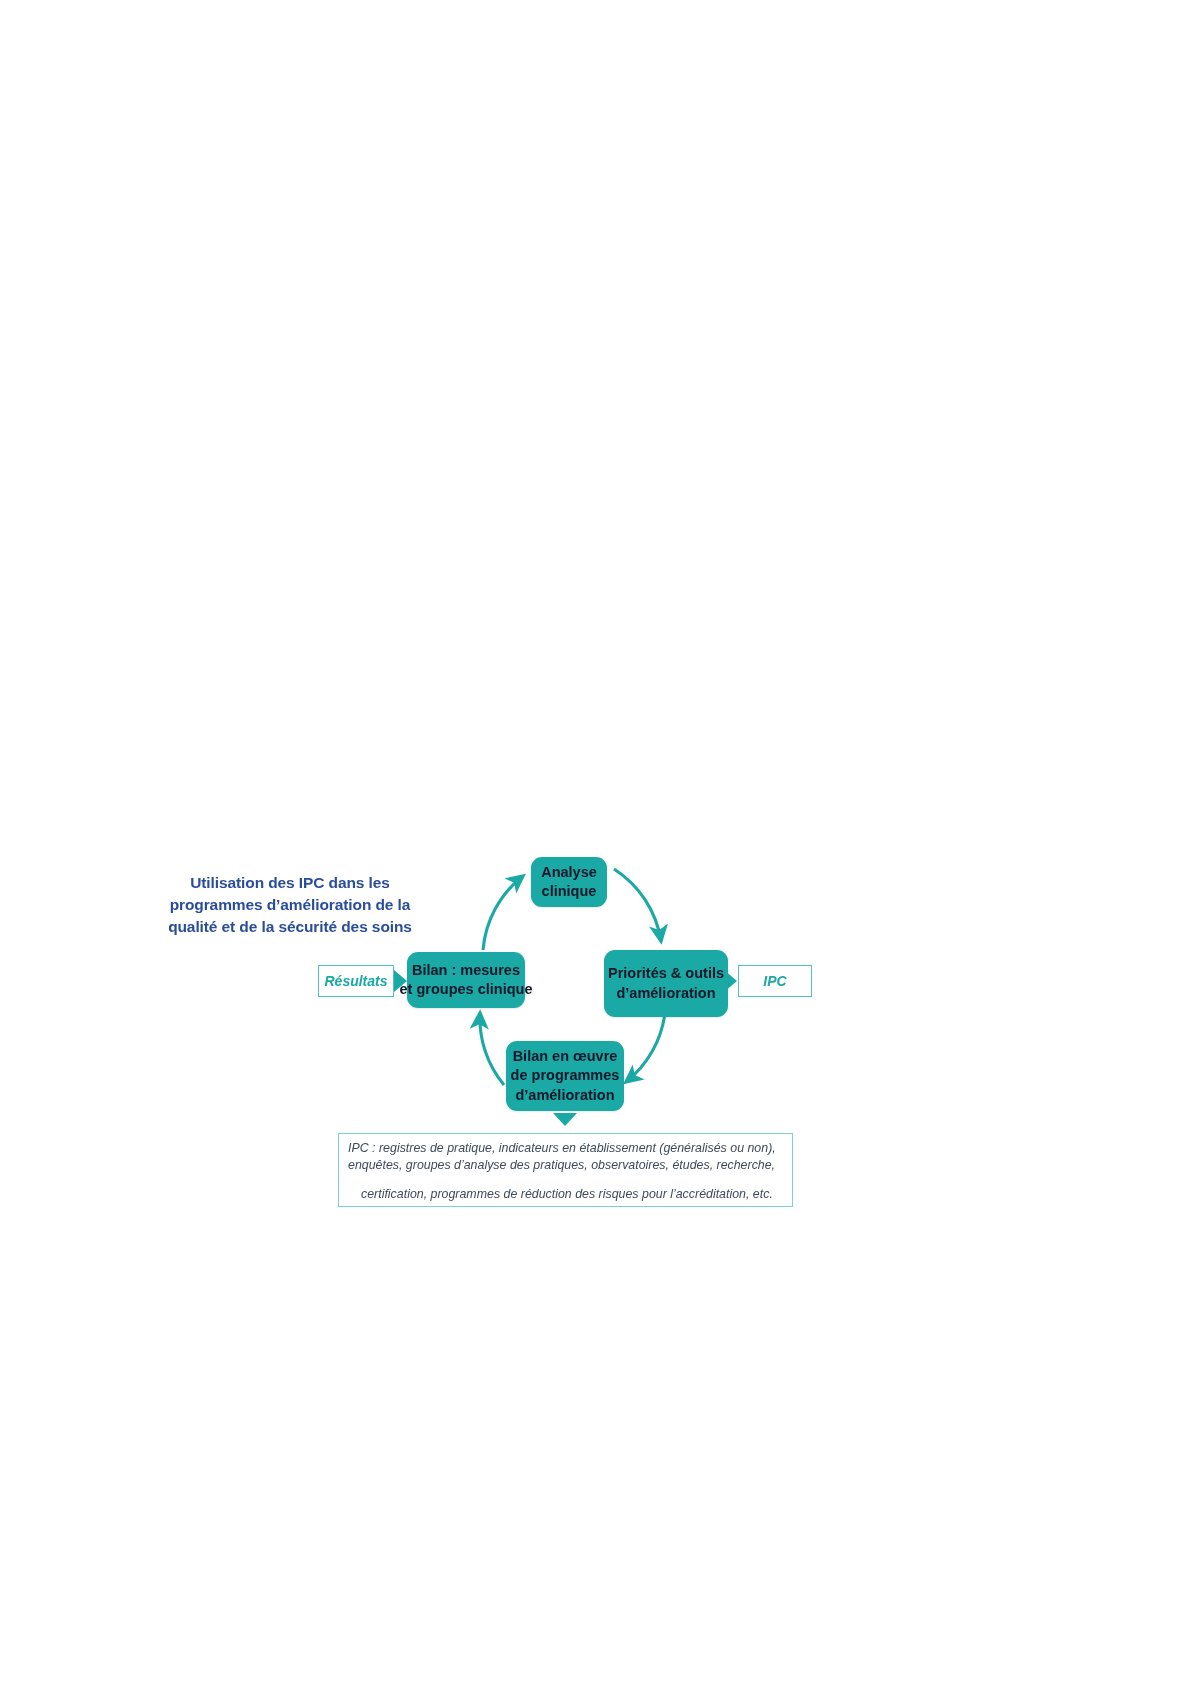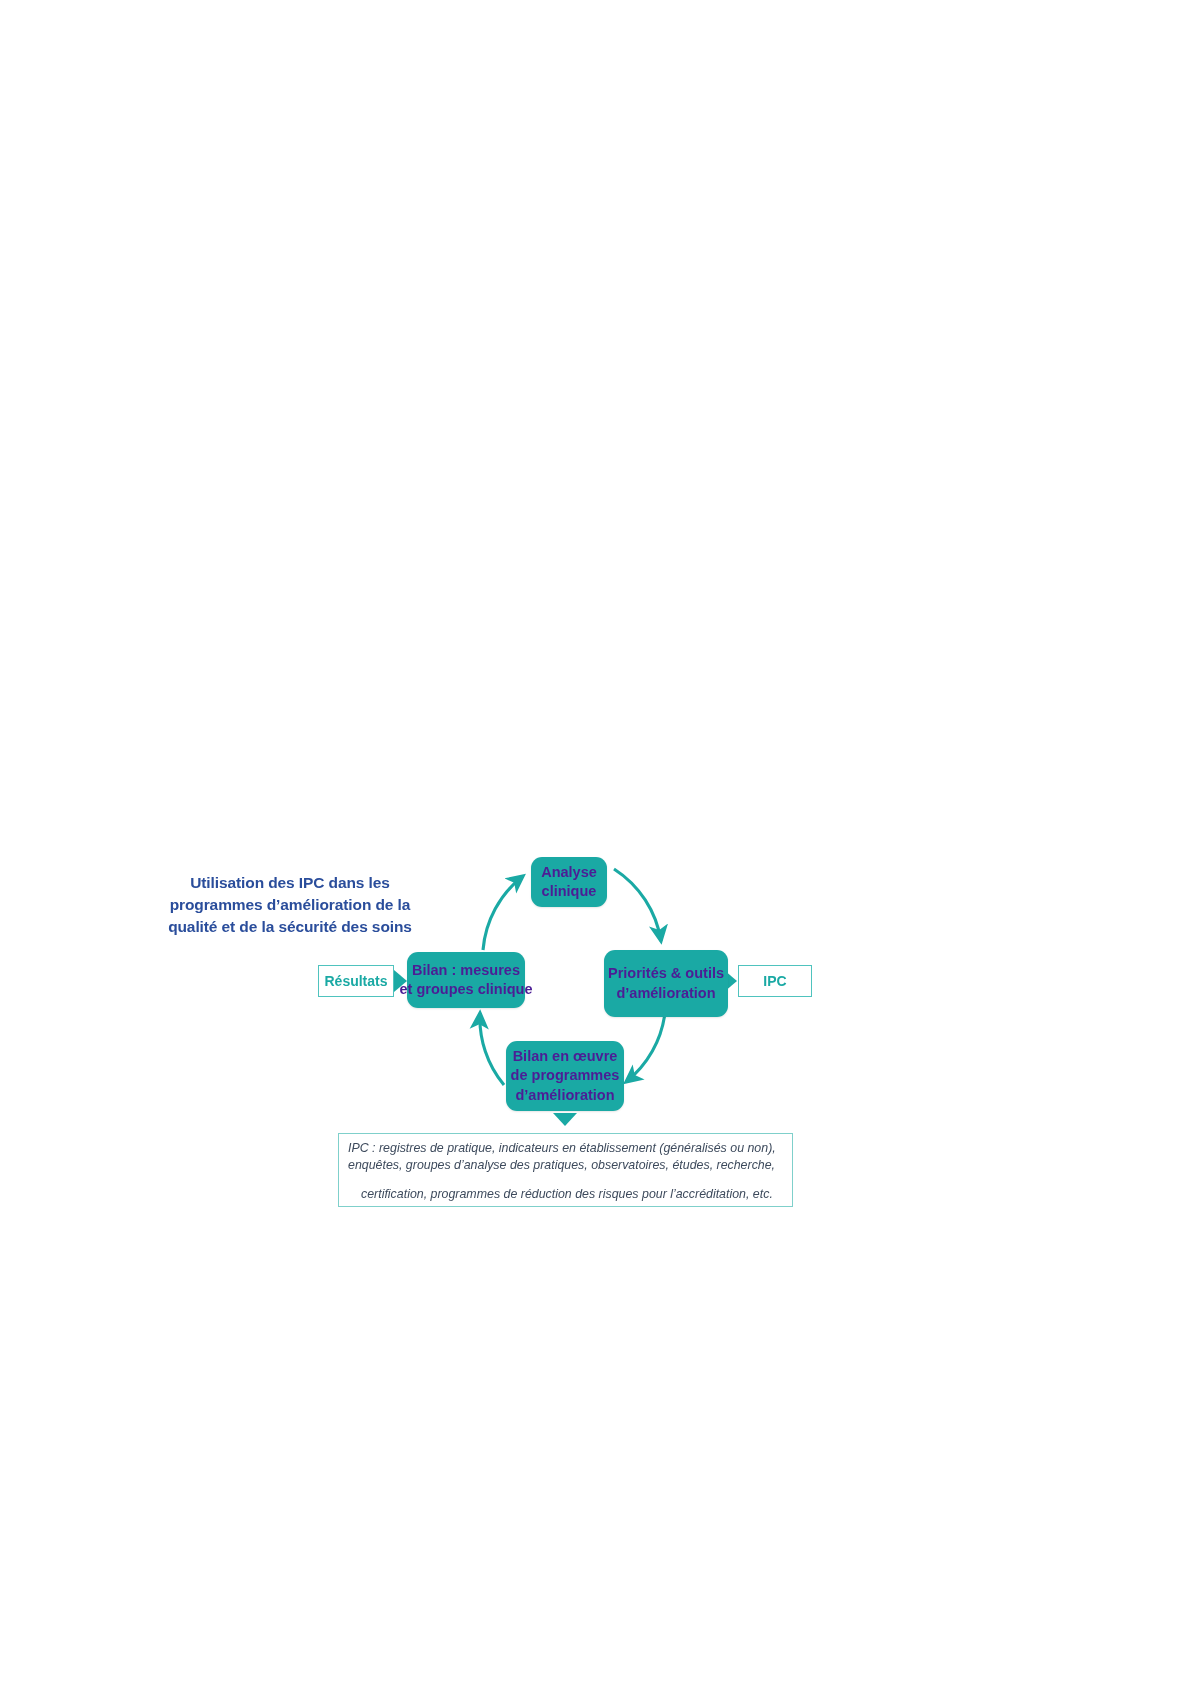--- a/index.html
+++ b/index.html
@@ -46,21 +46,21 @@
     width: 1190px;
     height: 1684px;
     pointer-events: none;
   }
 
   
   .node {
     position: absolute;
     background: #1aa9a4;
     border-radius: 11px;
-    color: #4c1d95;
+    color: #0f172a;
     font-weight: bold;
     font-size: 14.5px;
     line-height: 1.32;
     text-align: center;
     display: flex;
     align-items: center;
     justify-content: center;
     box-sizing: border-box;
     padding: 6px 8px;
     box-shadow: 0 1px 2px rgba(0,0,0,0.10);
@@ -93,20 +93,21 @@
     height: 70px;
   }
 
   
   .outline-box {
     position: absolute;
     background: #ffffff;
     border: 1.4px solid #4fc3be;
     color: #1aa9a4;
     font-weight: bold;
+    font-style: italic;
     font-size: 14px;
     display: flex;
     align-items: center;
     justify-content: center;
     box-sizing: border-box;
   }
   #label-resultats {
     left: 318px;
     top: 965px;
     width: 76px;

